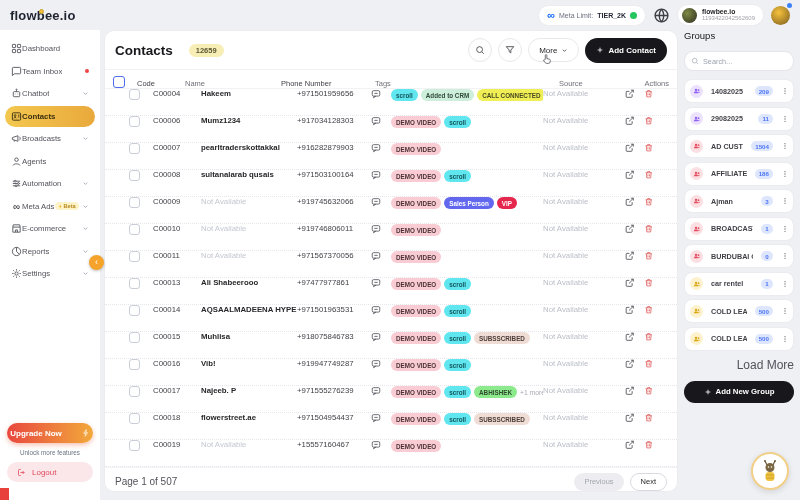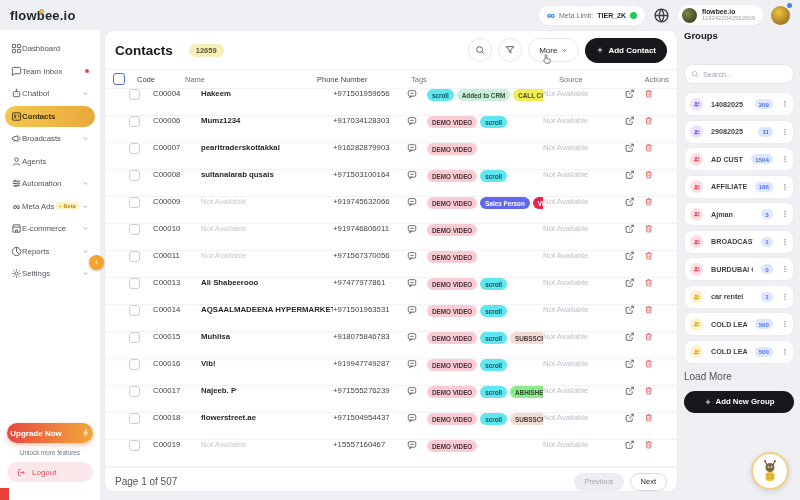--- a/index.html
+++ b/index.html
@@ -57,28 +57,28 @@
   .head-actions{margin-left:auto;display:flex;align-items:center;gap:6px}
   .icon-btn{width:24px;height:24px;border-radius:50%;border:1px solid #e8e8ec;background:#fff;display:flex;align-items:center;justify-content:center;cursor:pointer;color:#3f3f46}
   .icon-btn svg{width:10px;height:10px}
   .more-btn{height:24px;border-radius:12px;border:1px solid #e8e8ec;background:#fff;display:flex;align-items:center;gap:4px;padding:0 10px;font-size:8px;color:#27272a;cursor:pointer}
   .more-btn .chev{width:7px;height:7px;color:#52525b;margin:0}
   .add-contact-btn{height:25px;border-radius:13px;background:#17171c;color:#fff;display:flex;align-items:center;gap:4px;padding:0 11px;font-size:8px;font-weight:bold;cursor:pointer}
   .add-contact-btn svg{width:8px;height:8px}
   .cursor-pointer{position:absolute;left:541px;top:53px;width:12px;height:12px;z-index:9;pointer-events:none}
 
   
-  .thead{height:20px;flex:none;display:flex;align-items:center;padding:0 8px;border-top:1px solid #f2f2f5;border-bottom:1px solid #f2f2f5;font-size:7.5px;color:#71717a}
+  .thead{height:20px;flex:none;display:flex;align-items:flex-end;padding:0 8px;border-top:1px solid #f2f2f5;border-bottom:1px solid #f2f2f5;font-size:7.5px;color:#71717a}
   .tbody{flex:1}
   .trow{height:27px;display:flex;align-items:flex-start;padding:0 24px;border-bottom:1px dotted #e6e6ec;font-size:7.8px}
   .c-chk{width:24px;flex:none}
   .cb{display:block;width:11px;height:11px;border:1px solid #c9ced8;border-radius:3px;background:#fff;cursor:pointer}
   .cb.head{border:1.5px solid #4f6bed;width:12px;height:12px}
   .c-code{width:48px;flex:none;color:#3f3f46}
-  .c-name{width:132px;flex:none;font-weight:bold;color:#27272a;white-space:nowrap;overflow:hidden}
+  .c-name{width:96px;flex:none;font-weight:bold;color:#27272a;white-space:nowrap;overflow:hidden}
   .c-name[data-muted="true"]{color:#c3c7cf;font-weight:normal}
   .c-phone{width:74px;flex:none;color:#3f3f46}
   .c-chat{width:20px;flex:none;color:#52525b;cursor:pointer}
   .c-chat svg{width:10px;height:10px}
   .c-tags{flex:1;display:flex;align-items:center;gap:3px;overflow:hidden}
   .tagwrap{display:flex;align-items:center;gap:3px}
   .tag{font-size:6.3px;font-weight:bold;padding:2.5px 5px;border-radius:8px;white-space:nowrap}
   .tag[data-tagtype="cyan"]{background:#5fe6ef;color:#14545a}
   .tag[data-tagtype="pink"]{background:#f9ccd3;color:#4a3034}
   .tag[data-tagtype="green"]{background:#cdeeda;color:#2f4a39}
@@ -98,36 +98,36 @@
   
   .pagination{height:28px;flex:none;display:flex;align-items:center;justify-content:space-between;padding:0 10px;border-top:1px solid #f2f2f5}
   .page-label{font-size:10px;color:#52525b}
   .pag-btns{display:flex;gap:6px}
   .pag-btn{height:18px;border-radius:9px;padding:0 10px;font-size:7.5px;display:flex;align-items:center;cursor:pointer}
   .pag-btn.prev{background:#ededf1;color:#a4a7b0}
   .pag-btn.next{background:#fff;border:1px solid #d9d9e0;color:#27272a}
 
   
   .groups{position:absolute;left:684px;top:30px;width:110px;bottom:0}
-  .groups-title{font-size:9.5px;font-weight:bold;color:#17171c;margin-bottom:23px}
+  .groups-title{font-size:9.5px;font-weight:normal;color:#17171c;margin-bottom:10px}
   .group-search{height:20px;background:#fff;border:1px solid #e4e4ea;border-radius:9px;display:flex;align-items:center;gap:4px;padding:0 6px;margin-bottom:8px}
   .group-search svg{width:8px;height:8px;color:#9ca3af;flex:none}
   .group-search input{border:none;outline:none;width:100%;font-size:7.3px;font-family:"Liberation Sans",sans-serif;color:#374151;background:transparent}
   .group-search input::placeholder{color:#9ca3af}
   .group-item{height:24px;margin-bottom:3.5px;background:#fff;border:1px solid #ececf0;border-radius:8px;display:flex;align-items:center;gap:8px;padding:0 4px 0 5px;cursor:pointer}
   .g-avatar{width:13px;height:13px;border-radius:50%;flex:none;display:flex;align-items:center;justify-content:center}
   .g-avatar svg{width:8px;height:8px}
   .group-item[data-avatar="purple"] .g-avatar{background:#ece2fd;color:#8b5cf6}
   .group-item[data-avatar="red"] .g-avatar{background:#fcdfe3;color:#e24b5e}
   .group-item[data-avatar="yellow"] .g-avatar{background:#fdf2cd;color:#d9a514}
   .g-name{flex:1;font-size:7.2px;font-weight:bold;color:#3f3f46;white-space:nowrap;overflow:hidden}
   .g-count{background:#dde6fd;color:#4b74f6;font-size:6.2px;font-weight:bold;border-radius:7px;padding:1.5px 4px;min-width:12px;text-align:center;flex:none}
   .g-dots{color:#71717a;flex:none;cursor:pointer}
   .g-dots svg{width:8px;height:8px}
-  .load-more{text-align:left;font-size:10px;color:#52525b;margin:7px 0 9px;cursor:pointer}
+  .load-more{text-align:right;font-size:12px;color:#52525b;margin:7px 0 9px;cursor:pointer}
   .add-group-btn{height:22px;border-radius:11px;background:#17171c;color:#fff;display:flex;align-items:center;justify-content:center;gap:4px;font-size:7.8px;font-weight:bold;cursor:pointer}
   .add-group-btn svg{width:8px;height:8px}
 
   
   .bee-widget{position:absolute;right:11px;bottom:10px;width:38px;height:38px;border-radius:50%;background:#fff;border:2px solid #f2cf87;box-shadow:0 2px 6px rgba(0,0,0,.12);display:flex;align-items:center;justify-content:center;cursor:pointer}
   .bee-widget svg{width:24px;height:24px}
 </style>
 </head>
 <body>
 

